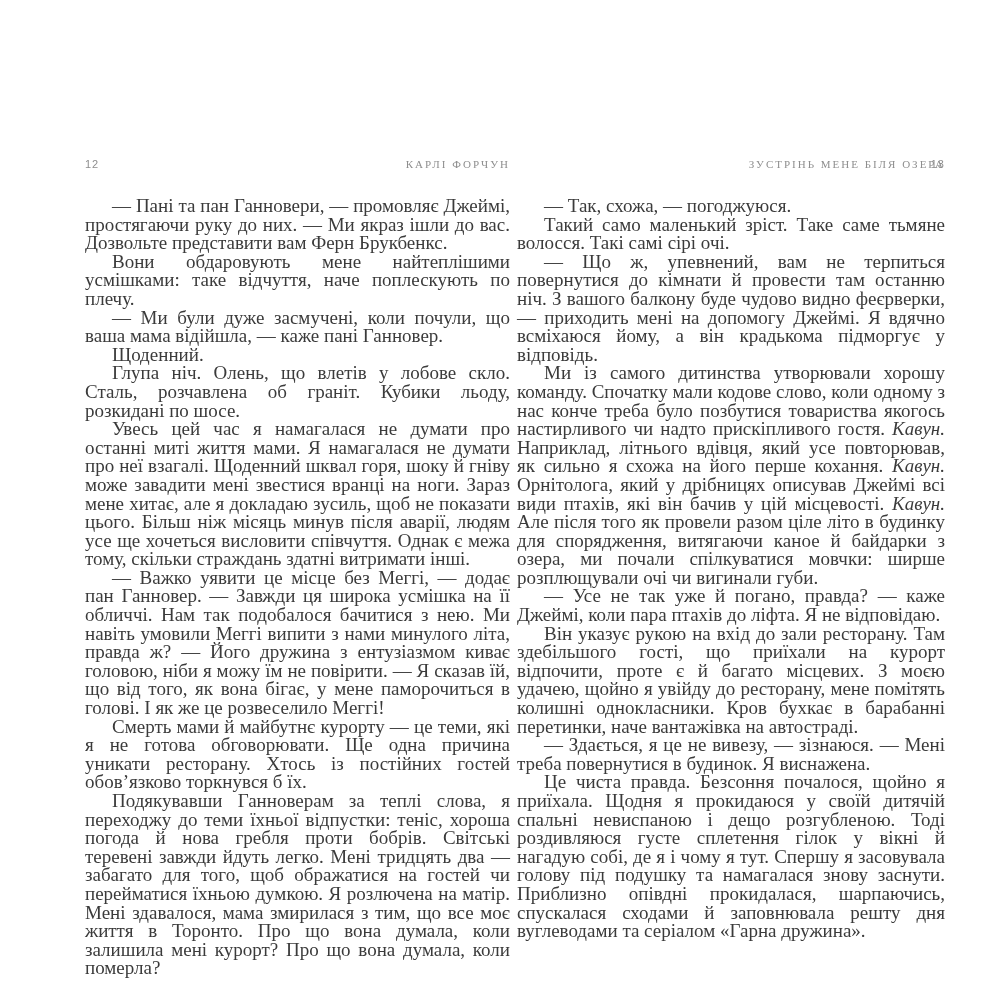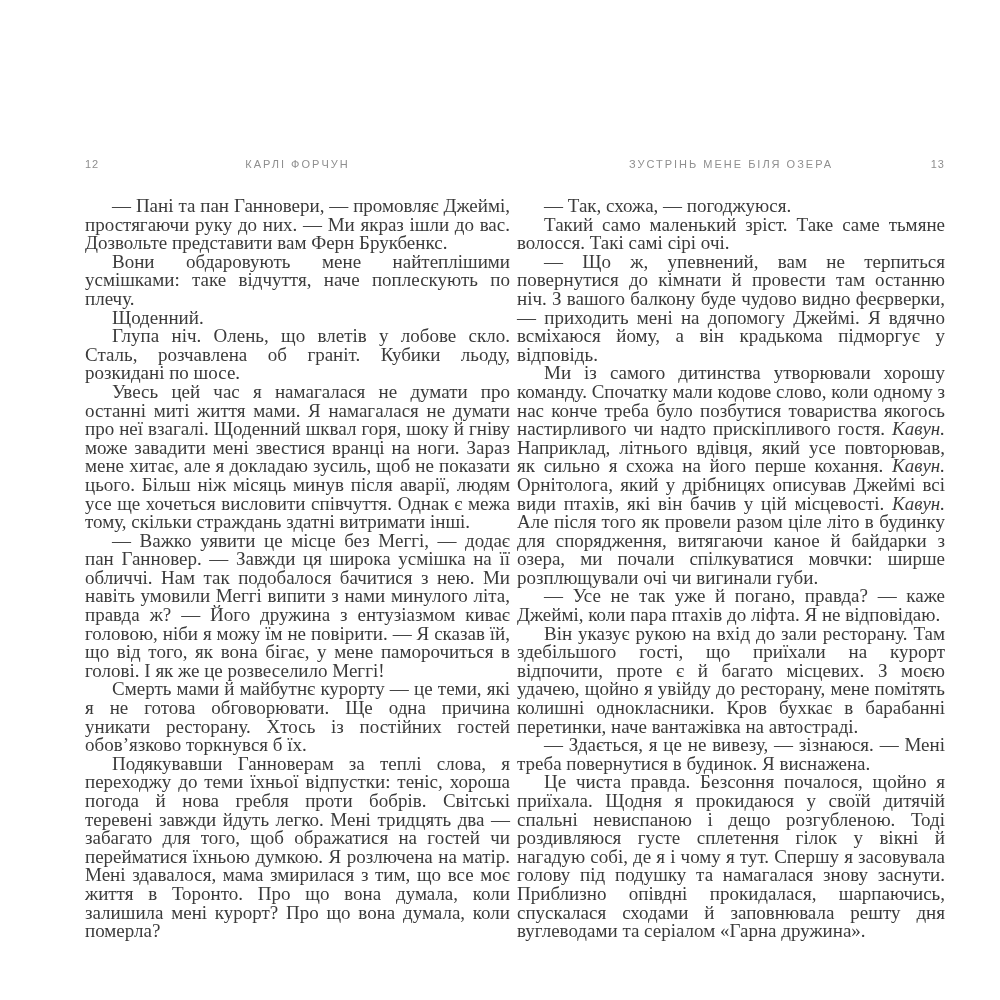--- a/index.html
+++ b/index.html
@@ -28,22 +28,23 @@
   .page-header {
     position: relative;
     height: 14px;
     font-family: "Liberation Sans", sans-serif;
     font-size: 11px;
     line-height: 14px;
     color: #8e8e8e;
     letter-spacing: 2px;
   }
   .running-head {
-    text-align: center;
+    text-align: right;
     text-transform: uppercase;
+    font-family: Liberation Serif, serif;
   }
   .page-num {
     position: absolute;
     top: 0;
     letter-spacing: 1px;
   }
   .page.left  .page-num { left: 0; }
   .page.right .page-num { right: 0; }
 
   .page-body {
@@ -66,20 +67,21 @@
 <div class="spread">
 
   <section class="page left">
     <div class="page-header" style="color: rgb(142, 142, 142);">
       <span class="page-num">12</span>
       <div class="running-head">КАРЛІ ФОРЧУН</div>
     </div>
     <div class="page-body" style="color: rgb(59, 59, 59);">
         <p><span>— Пані та пан Ганновери, — промовляє Джеймі, простягаючи руку до них. — Ми якраз ішли до вас. Дозвольте представити вам Ферн Брукбенкс.</span></p>
         <p><span>Вони обдаровують мене найтеплішими усмішками: таке відчуття, наче поплескують по плечу.</span></p>
+        <p><span>— Ми були дуже засмучені, коли почули, що ваша мама відійшла, — каже пані Ганновер.</span></p>
         <p><span>Щоденний.</span></p>
         <p><span>Глупа ніч. Олень, що влетів у лобове скло. Сталь, розчавлена об граніт. Кубики льоду, розкидані по шосе.</span></p>
         <p><span>Увесь цей час я намагалася не думати про останні миті життя мами. Я намагалася не думати про неї взагалі. Щоденний шквал горя, шоку й гніву може завадити мені звестися вранці на ноги. Зараз мене хитає, але я докладаю зусиль, щоб не показати цього. Більш ніж місяць минув після аварії, людям усе ще хочеться висловити співчуття. Однак є межа тому, скільки страждань здатні витримати інші.</span></p>
         <p><span>— Важко уявити це місце без Меггі, — додає пан Ганновер. — Завжди ця широка усмішка на її обличчі. Нам так подобалося бачитися з нею. Ми навіть умовили Меггі випити з нами минулого літа, правда ж? — Його дружина з ентузіазмом киває головою, ніби я можу їм не повірити. — Я сказав їй, що від того, як вона бігає, у мене паморочиться в голові. І як же це розвеселило Меггі!</span></p>
         <p><span>Смерть мами й майбутнє курорту — це теми, які я не готова обговорювати. Ще одна причина уникати ресторану. Хтось із постійних гостей обов’язково торкнувся б їх.</span></p>
         <p><span>Подякувавши Ганноверам за теплі слова, я переходжу до теми їхньої відпустки: теніс, хороша погода й нова гребля проти бобрів. Світські теревені завжди йдуть легко. Мені тридцять два — забагато для того, щоб ображатися на гостей чи перейматися їхньою думкою. Я розлючена на матір. Мені здавалося, мама змирилася з тим, що все моє життя в Торонто. Про що вона думала, коли залишила мені курорт? Про що вона думала, коли померла?</span></p>
       </div>
   </section>
 
   <section class="page right">

